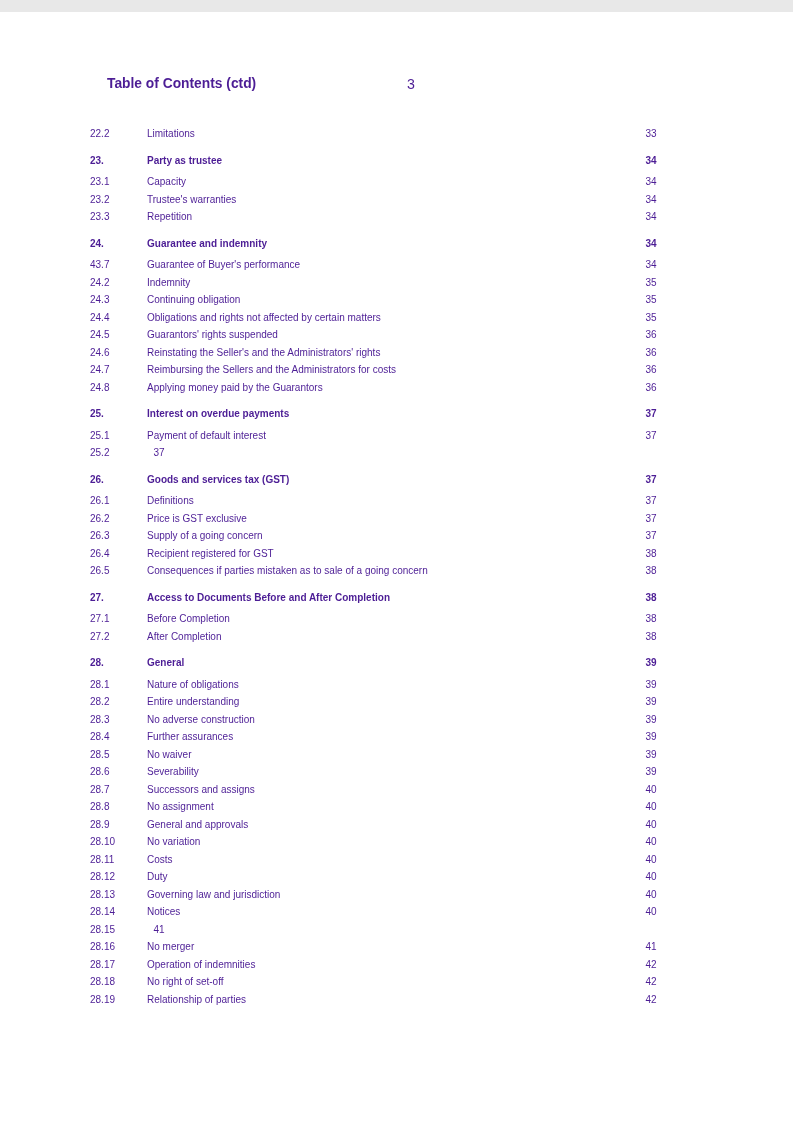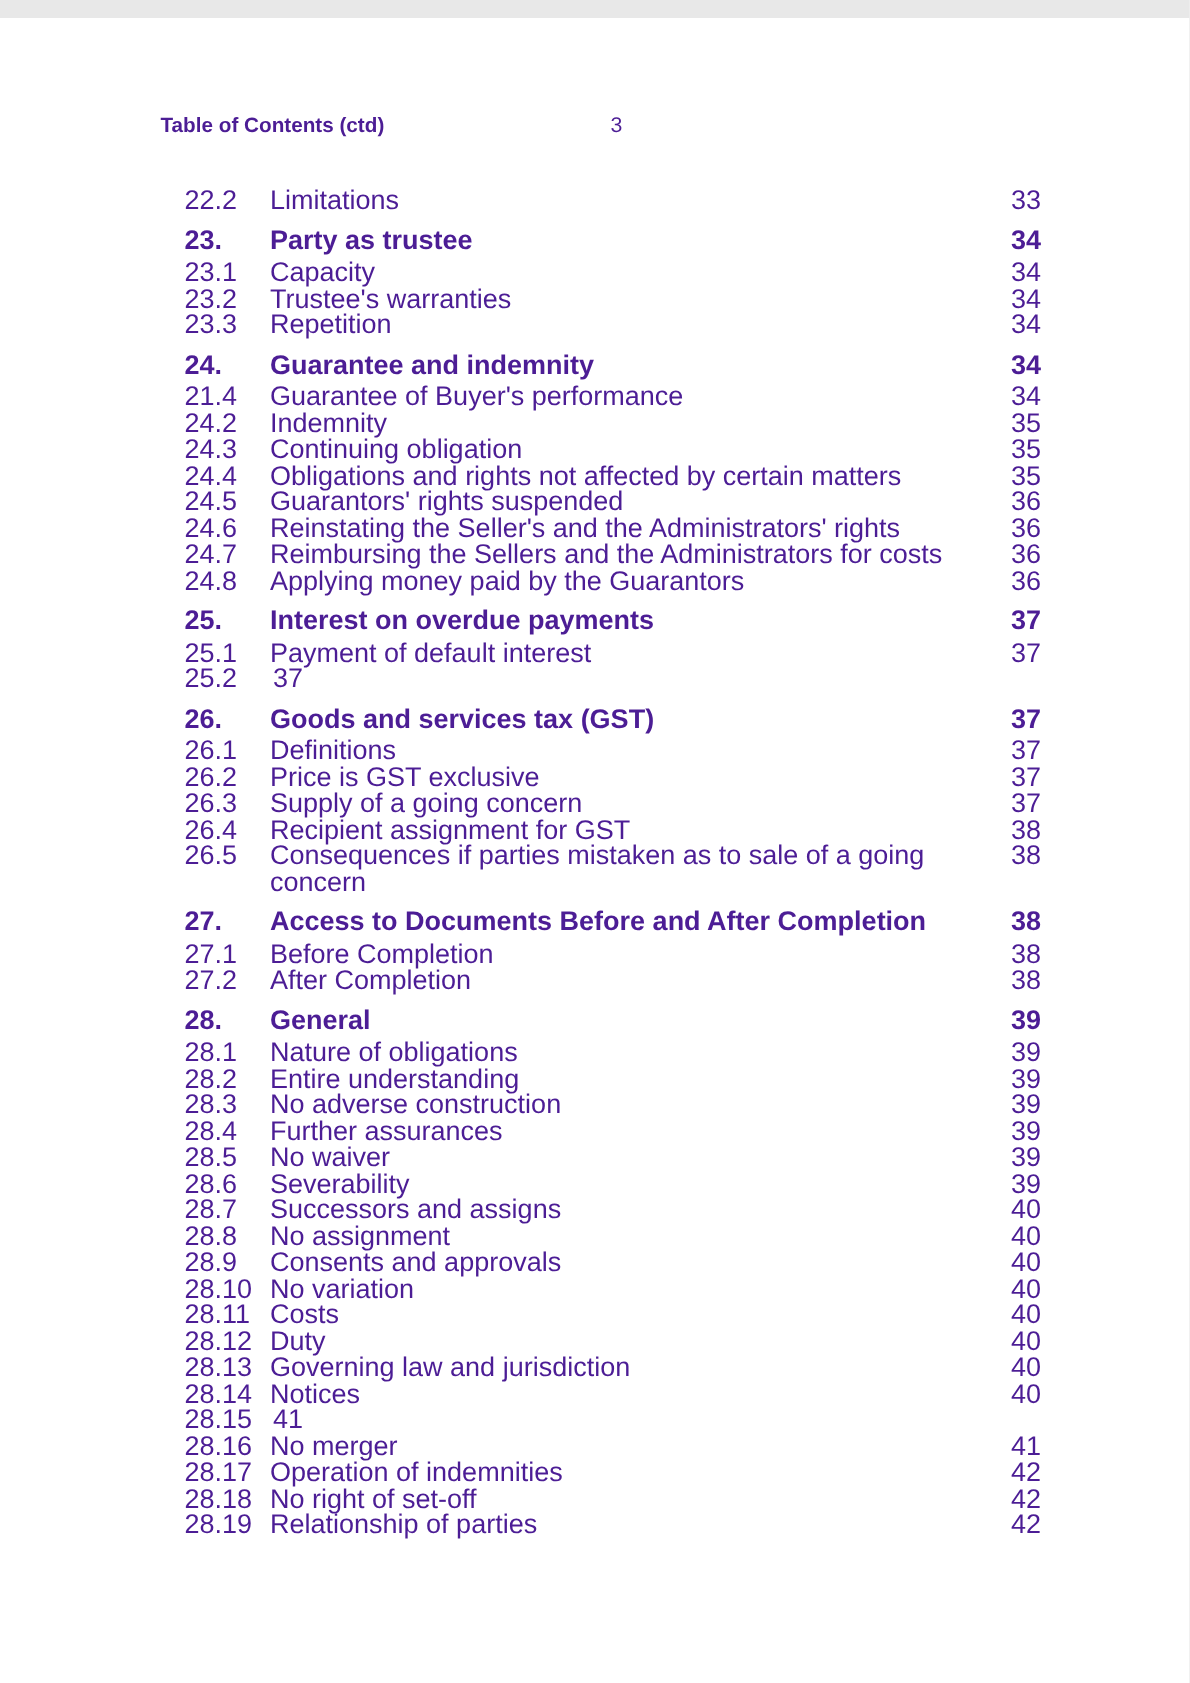--- a/index.html
+++ b/index.html
@@ -25,24 +25,24 @@
   }
   .doc-header .header-page {
     position: absolute;
     left: 300px;
     top: 0;
     font-weight: normal;
     font-size: 14.2px;
   }
   .toc {
     position: absolute;
-    left: 123px;
+    left: 90px;
     top: 113px;
     width: 573px;
-    font-size: 18px;
+    font-size: 10px;
   }
   .toc-row {
     display: flex;
     line-height: 17.5px;
   }
   .toc-row.heading {
     font-weight: bold;
     margin-top: 9px;
     margin-bottom: 4px;
   }
@@ -95,21 +95,21 @@
       <span class="entry-number">23.3</span>
       <span class="entry-title">Repetition</span>
       <span class="entry-page">34</span>
     </div>
       <div class="toc-row heading">
       <span class="entry-number">24.</span>
       <span class="entry-title">Guarantee and indemnity</span>
       <span class="entry-page">34</span>
     </div>
       <div class="toc-row">
-      <span class="entry-number">21.4</span>
+      <span class="entry-number">43.7</span>
       <span class="entry-title">Guarantee of Buyer's performance</span>
       <span class="entry-page">34</span>
     </div>
       <div class="toc-row">
       <span class="entry-number">24.2</span>
       <span class="entry-title">Indemnity</span>
       <span class="entry-page">35</span>
     </div>
       <div class="toc-row">
       <span class="entry-number">24.3</span>
@@ -170,21 +170,21 @@
       <span class="entry-title">Price is GST exclusive</span>
       <span class="entry-page">37</span>
     </div>
       <div class="toc-row">
       <span class="entry-number">26.3</span>
       <span class="entry-title">Supply of a going concern</span>
       <span class="entry-page">37</span>
     </div>
       <div class="toc-row">
       <span class="entry-number">26.4</span>
-      <span class="entry-title">Recipient assignment for GST</span>
+      <span class="entry-title">Recipient registered for GST</span>
       <span class="entry-page">38</span>
     </div>
       <div class="toc-row">
       <span class="entry-number">26.5</span>
       <span class="entry-title">Consequences if parties mistaken as to sale of a going concern</span>
       <span class="entry-page">38</span>
     </div>
       <div class="toc-row heading">
       <span class="entry-number">27.</span>
       <span class="entry-title">Access to Documents Before and After Completion</span>
@@ -240,21 +240,21 @@
       <span class="entry-title">Successors and assigns</span>
       <span class="entry-page">40</span>
     </div>
       <div class="toc-row">
       <span class="entry-number">28.8</span>
       <span class="entry-title">No assignment</span>
       <span class="entry-page">40</span>
     </div>
       <div class="toc-row">
       <span class="entry-number">28.9</span>
-      <span class="entry-title">Consents and approvals</span>
+      <span class="entry-title">General and approvals</span>
       <span class="entry-page">40</span>
     </div>
       <div class="toc-row">
       <span class="entry-number">28.10</span>
       <span class="entry-title">No variation</span>
       <span class="entry-page">40</span>
     </div>
       <div class="toc-row">
       <span class="entry-number">28.11</span>
       <span class="entry-title">Costs</span>

